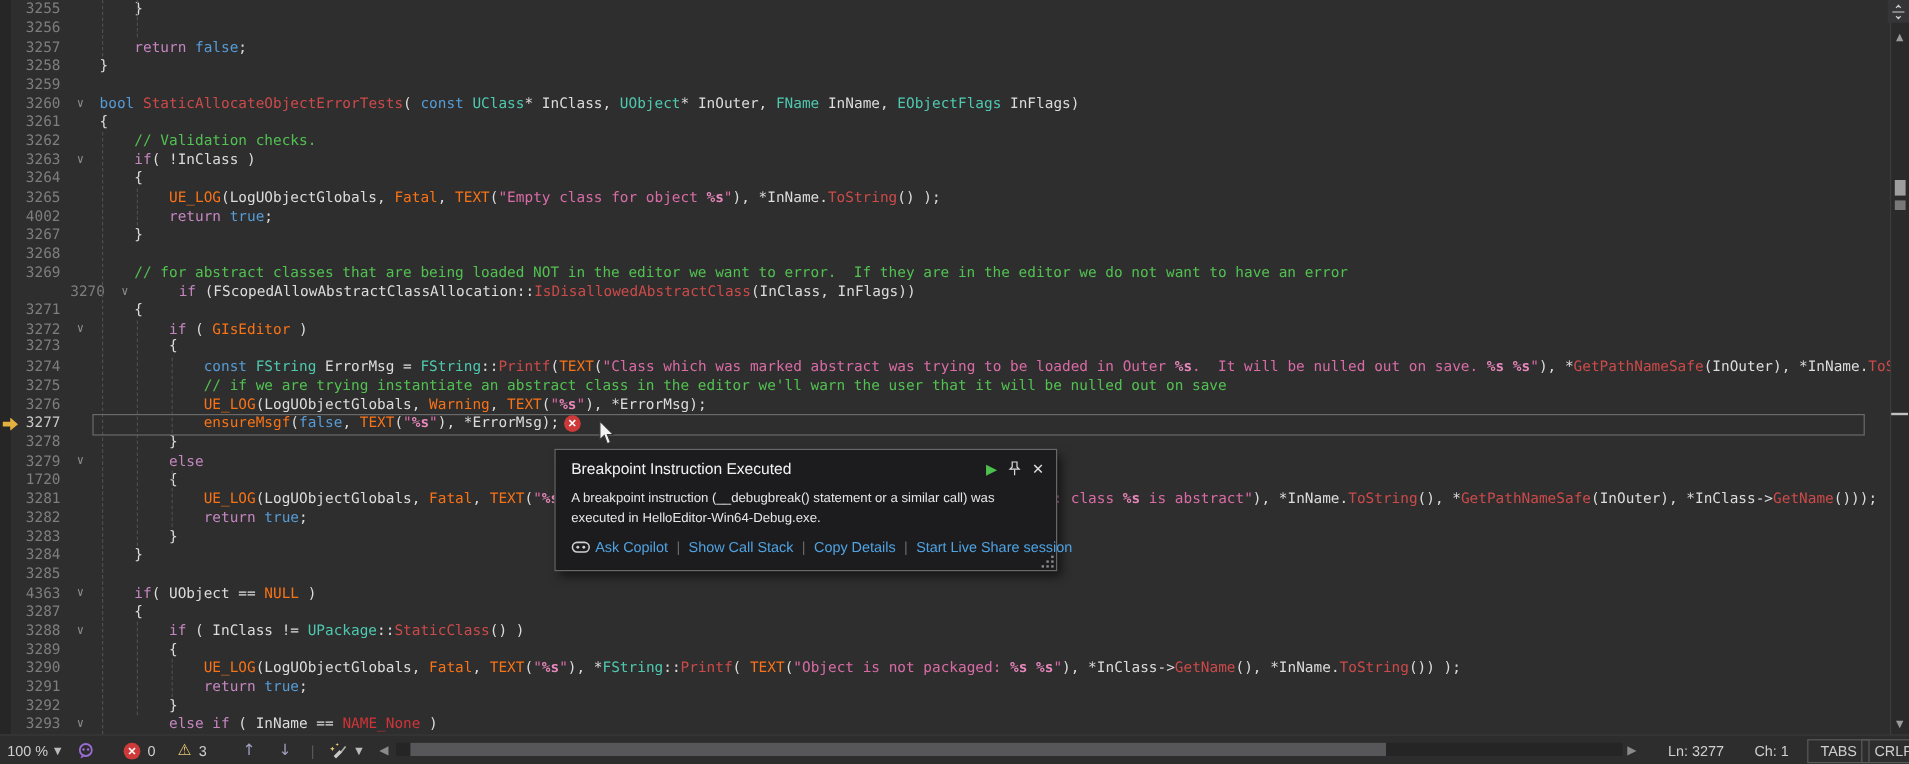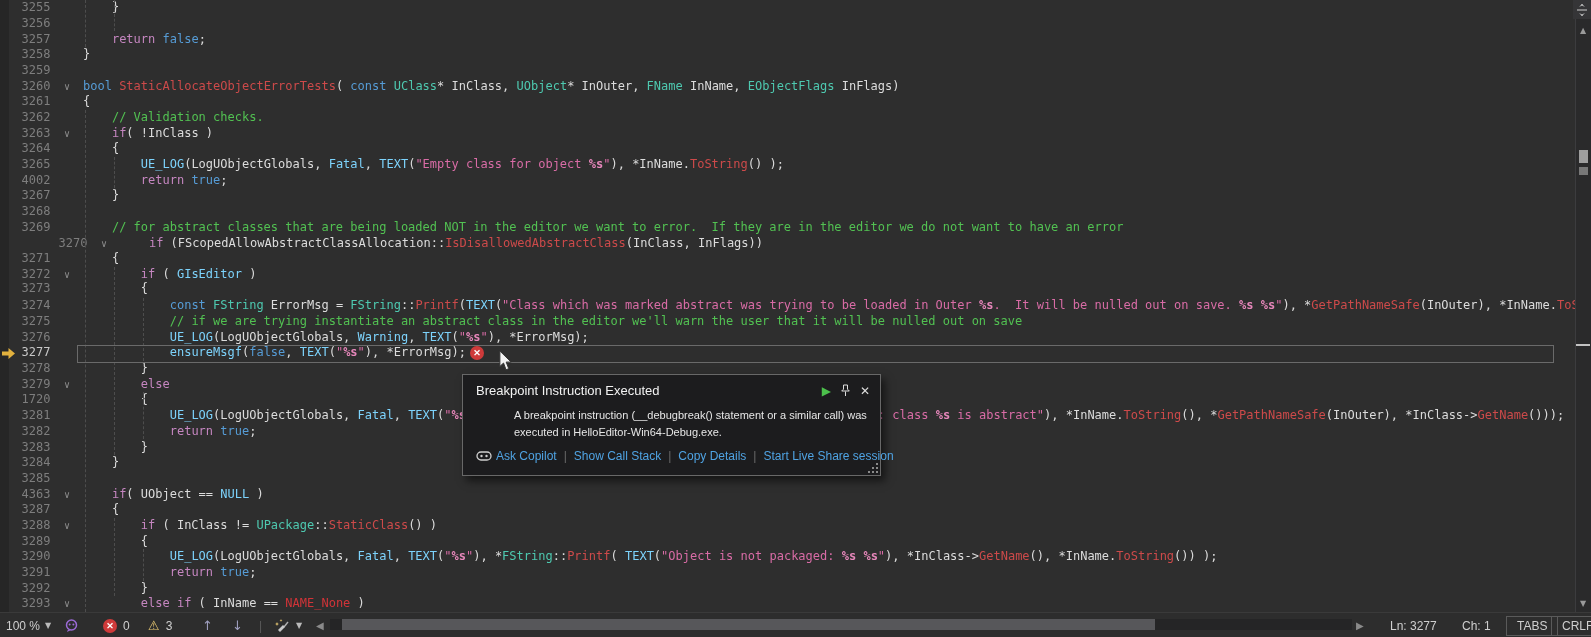--- a/index.html
+++ b/index.html
@@ -9,40 +9,40 @@
   #editor{position:absolute;left:0;top:0;width:1575px;height:612px;overflow:hidden;}
   #bp-strip{position:absolute;left:0;top:0;width:9px;height:612px;background:#262626;}
   .row{position:absolute;left:0;width:1575px;height:16px;display:flex;align-items:center;
        font-size:12px;line-height:15.7px;white-space:pre;}
   .glyph{width:16px;height:100%;flex:0 0 16px;position:relative;}
   .lnum{width:40px;flex:0 0 40px;text-align:center;color:#7E7E7E;}
   .lnum.cur{color:#C8C8C8;}
   .fold{width:22px;flex:0 0 22px;text-align:center;color:#8C8C8C;font-size:10px;}
   .ctext{padding-left:5px;white-space:pre;}
   .tk-pl{color:#DCDCDC}.tk-k{color:#569CD6}.tk-c{color:#C586C0}.tk-t{color:#4EC9B0}
-  .tk-f{color:#CD4A4A}.tk-m{color:#7dd3fc}.tk-s{color:#D96CA6}
+  .tk-f{color:#CD4A4A}.tk-m{color:#f97316}.tk-s{color:#D96CA6}
   .tk-fmt{color:#E787BB;font-weight:bold}.tk-cm{color:#52C152}.tk-err{color:#D13438}
   .guide{position:absolute;width:0;border-left:1px dashed #4D4D4D;pointer-events:none;}
   #curline{position:absolute;left:77px;top:345px;width:1475px;height:16px;
            border:1px solid #6A6A6A;pointer-events:none;}
   #exec-arrow{position:absolute;left:2px;top:348px;width:13px;height:11px;background:#E2B13E;
       clip-path:polygon(0 32%,50% 32%,50% 0,100% 50%,50% 100%,50% 68%,0 68%);}
   #bpx{position:absolute;left:470px;top:346px;width:14px;height:14px;border-radius:50%;
        background:#CE3A3A;color:#fff;font-size:9px;line-height:14px;text-align:center;
        font-family:"Liberation Sans",sans-serif;font-weight:bold;}
   
   #popup{position:absolute;left:462px;top:374px;width:417px;height:100px;background:#1C1C1E;
          border:1px solid #686868;box-shadow:4px 5px 8px rgba(0,0,0,.55);
          font-family:"Liberation Sans",sans-serif;color:#E8E8E8;z-index:20;}
   #popup .ttl-row{display:flex;align-items:center;padding:8px 10px 0 13px;}
   #popup .ttl{font-size:13px;color:#F2F2F2;flex:1;}
   #popup .ticon{margin-left:9px;cursor:default;display:flex;align-items:center;}
   #popup .play{color:#4CC04C;font-size:12px;}
   #popup .close{color:#DDD;font-size:12px;}
-  #popup .body{padding:9px 12px 0 13px;font-size:11px;line-height:17px;color:#E6E6E6;margin-left:38px;}
+  #popup .body{padding:9px 12px 0 13px;font-size:11px;line-height:17px;color:#E6E6E6;}
   #popup .links{display:flex;align-items:center;padding:8px 0 0 13px;font-size:12px;}
   #popup .lnk{color:#4FA3E3;white-space:nowrap;}
   #popup .sep{color:#6A6A6A;margin:0 7px;}
   #popup .grip{position:absolute;right:2px;bottom:2px;width:10px;height:10px;}
   #popup .grip i{position:absolute;left:8px;top:0;width:2px;height:2px;background:#8A8A8A;
       box-shadow:0 4px #8A8A8A,0 8px #8A8A8A,-4px 4px #8A8A8A,-4px 8px #8A8A8A,-8px 8px #8A8A8A;}
   
   #cursor{position:absolute;left:498px;top:351px;z-index:40;}
   
   #vscroll{position:absolute;left:1575px;top:0;width:16px;height:612px;background:#2A2A2B;

